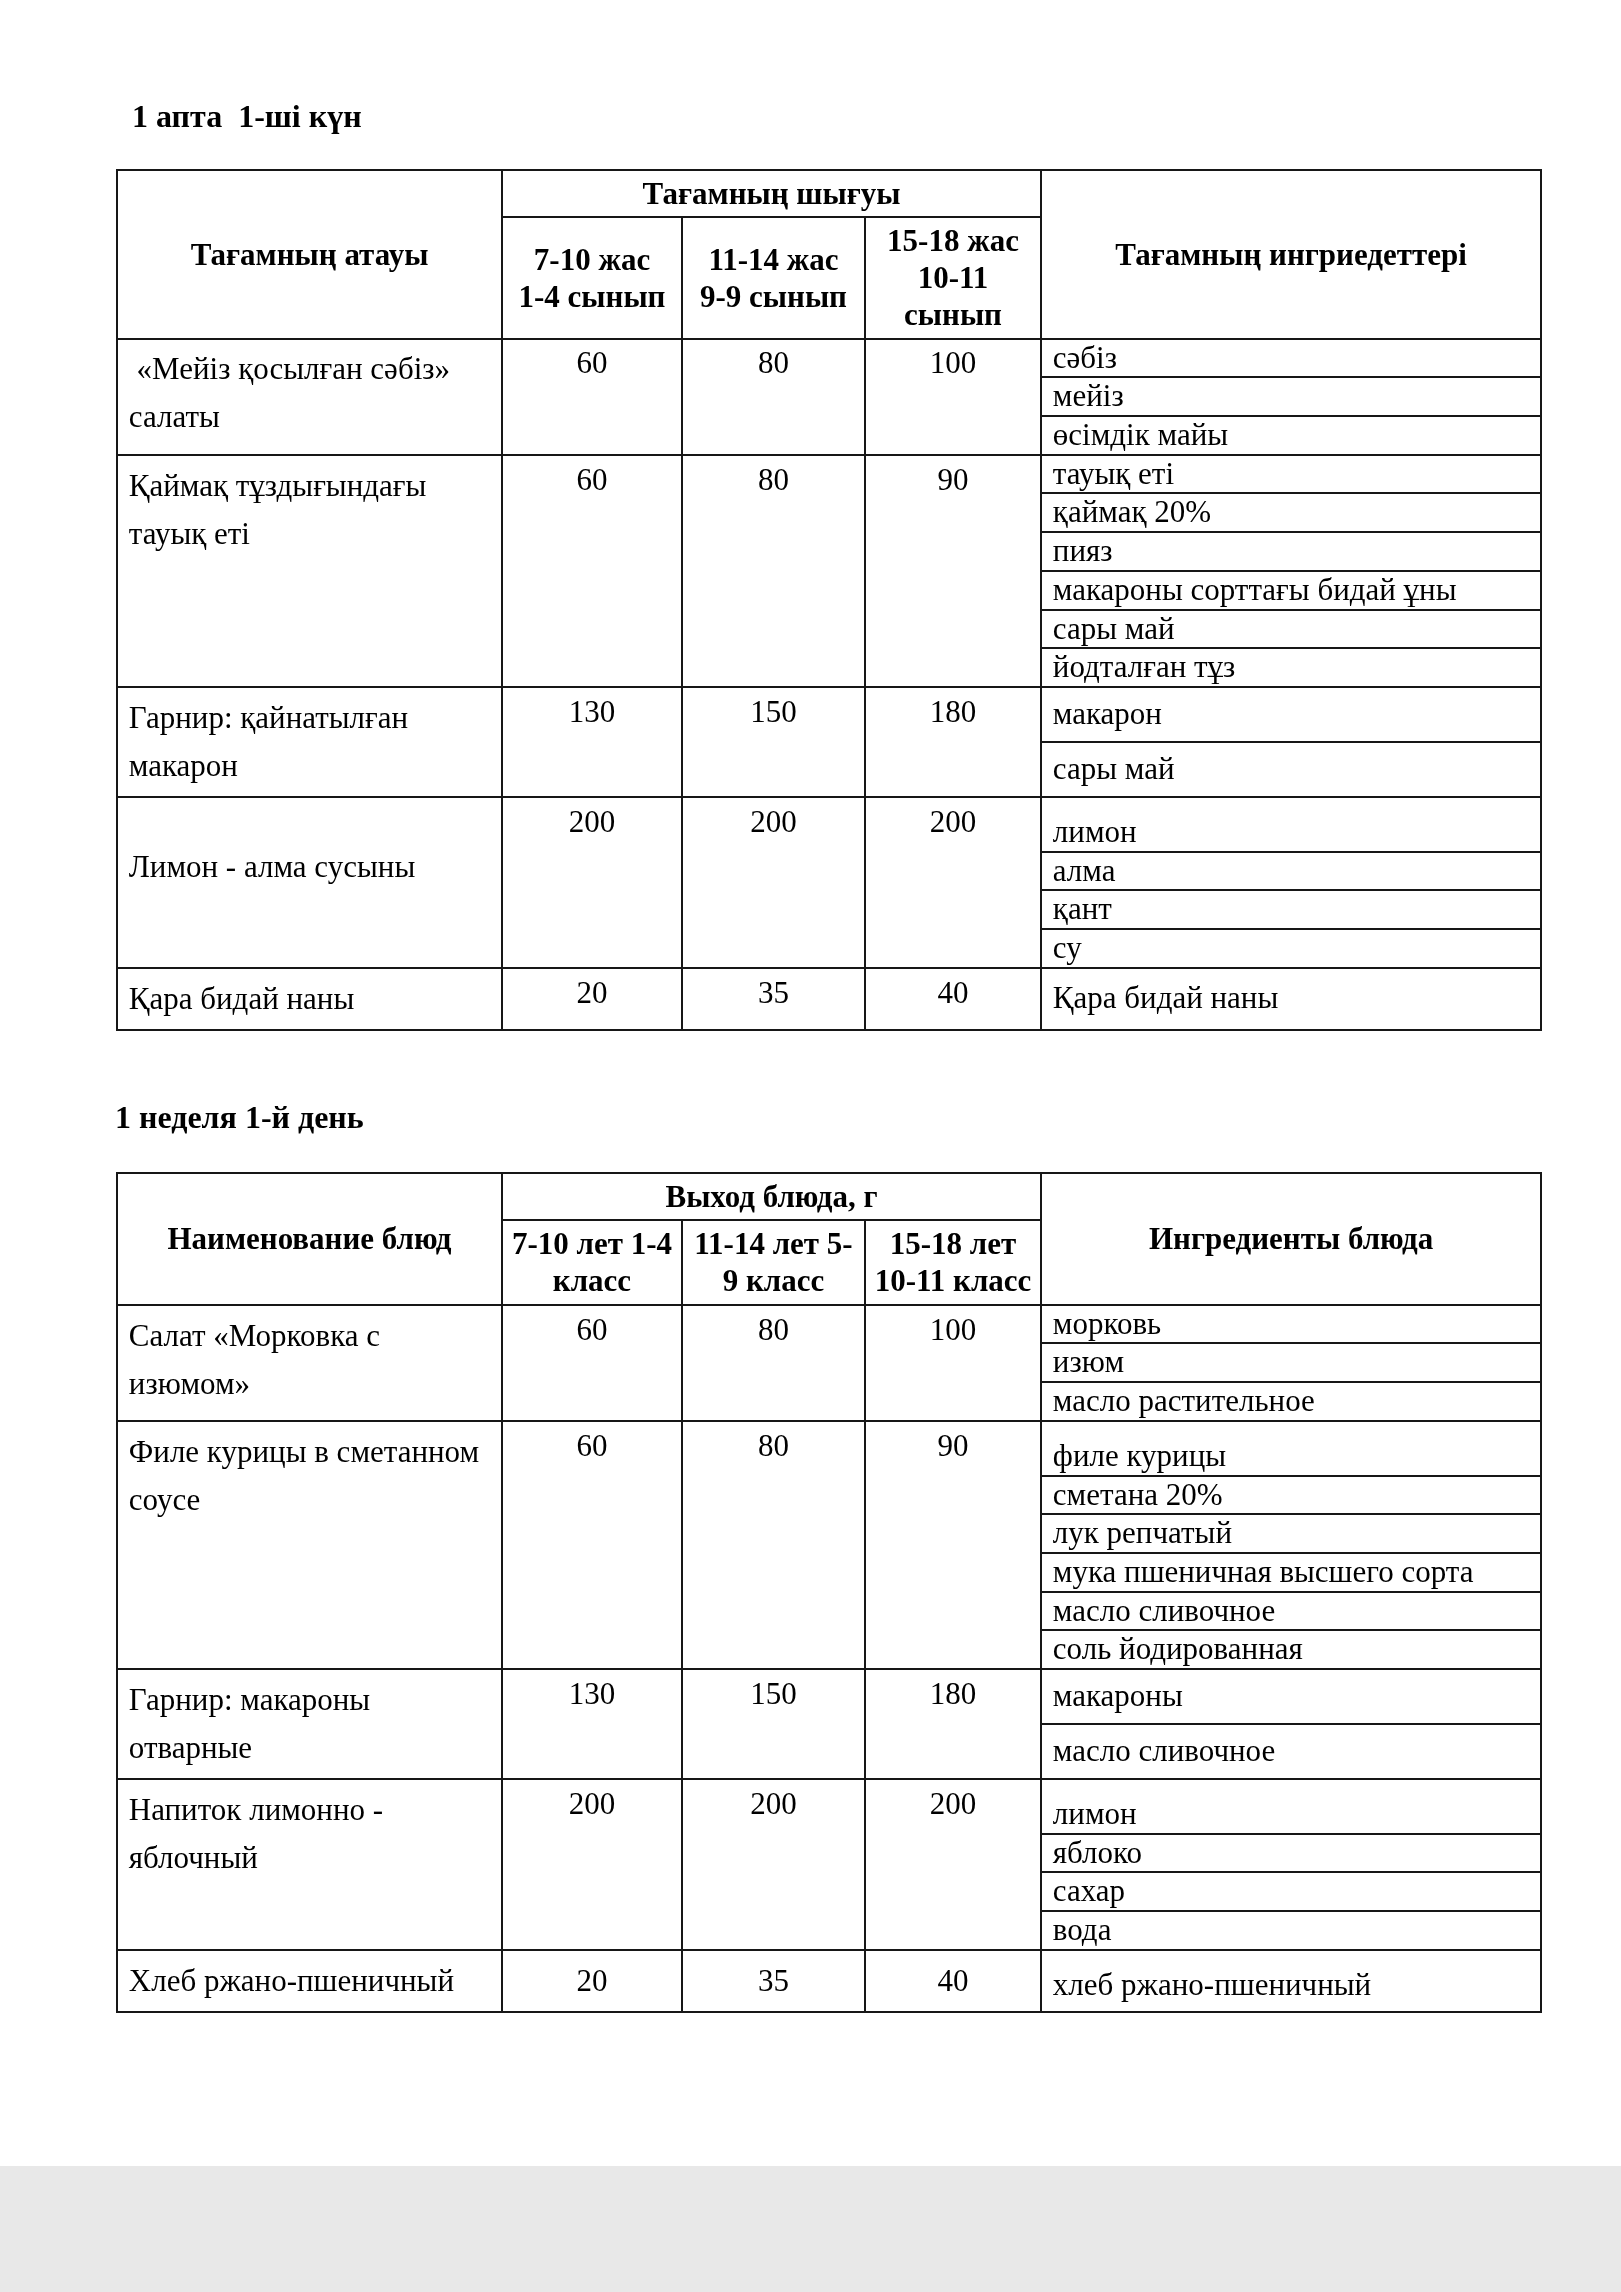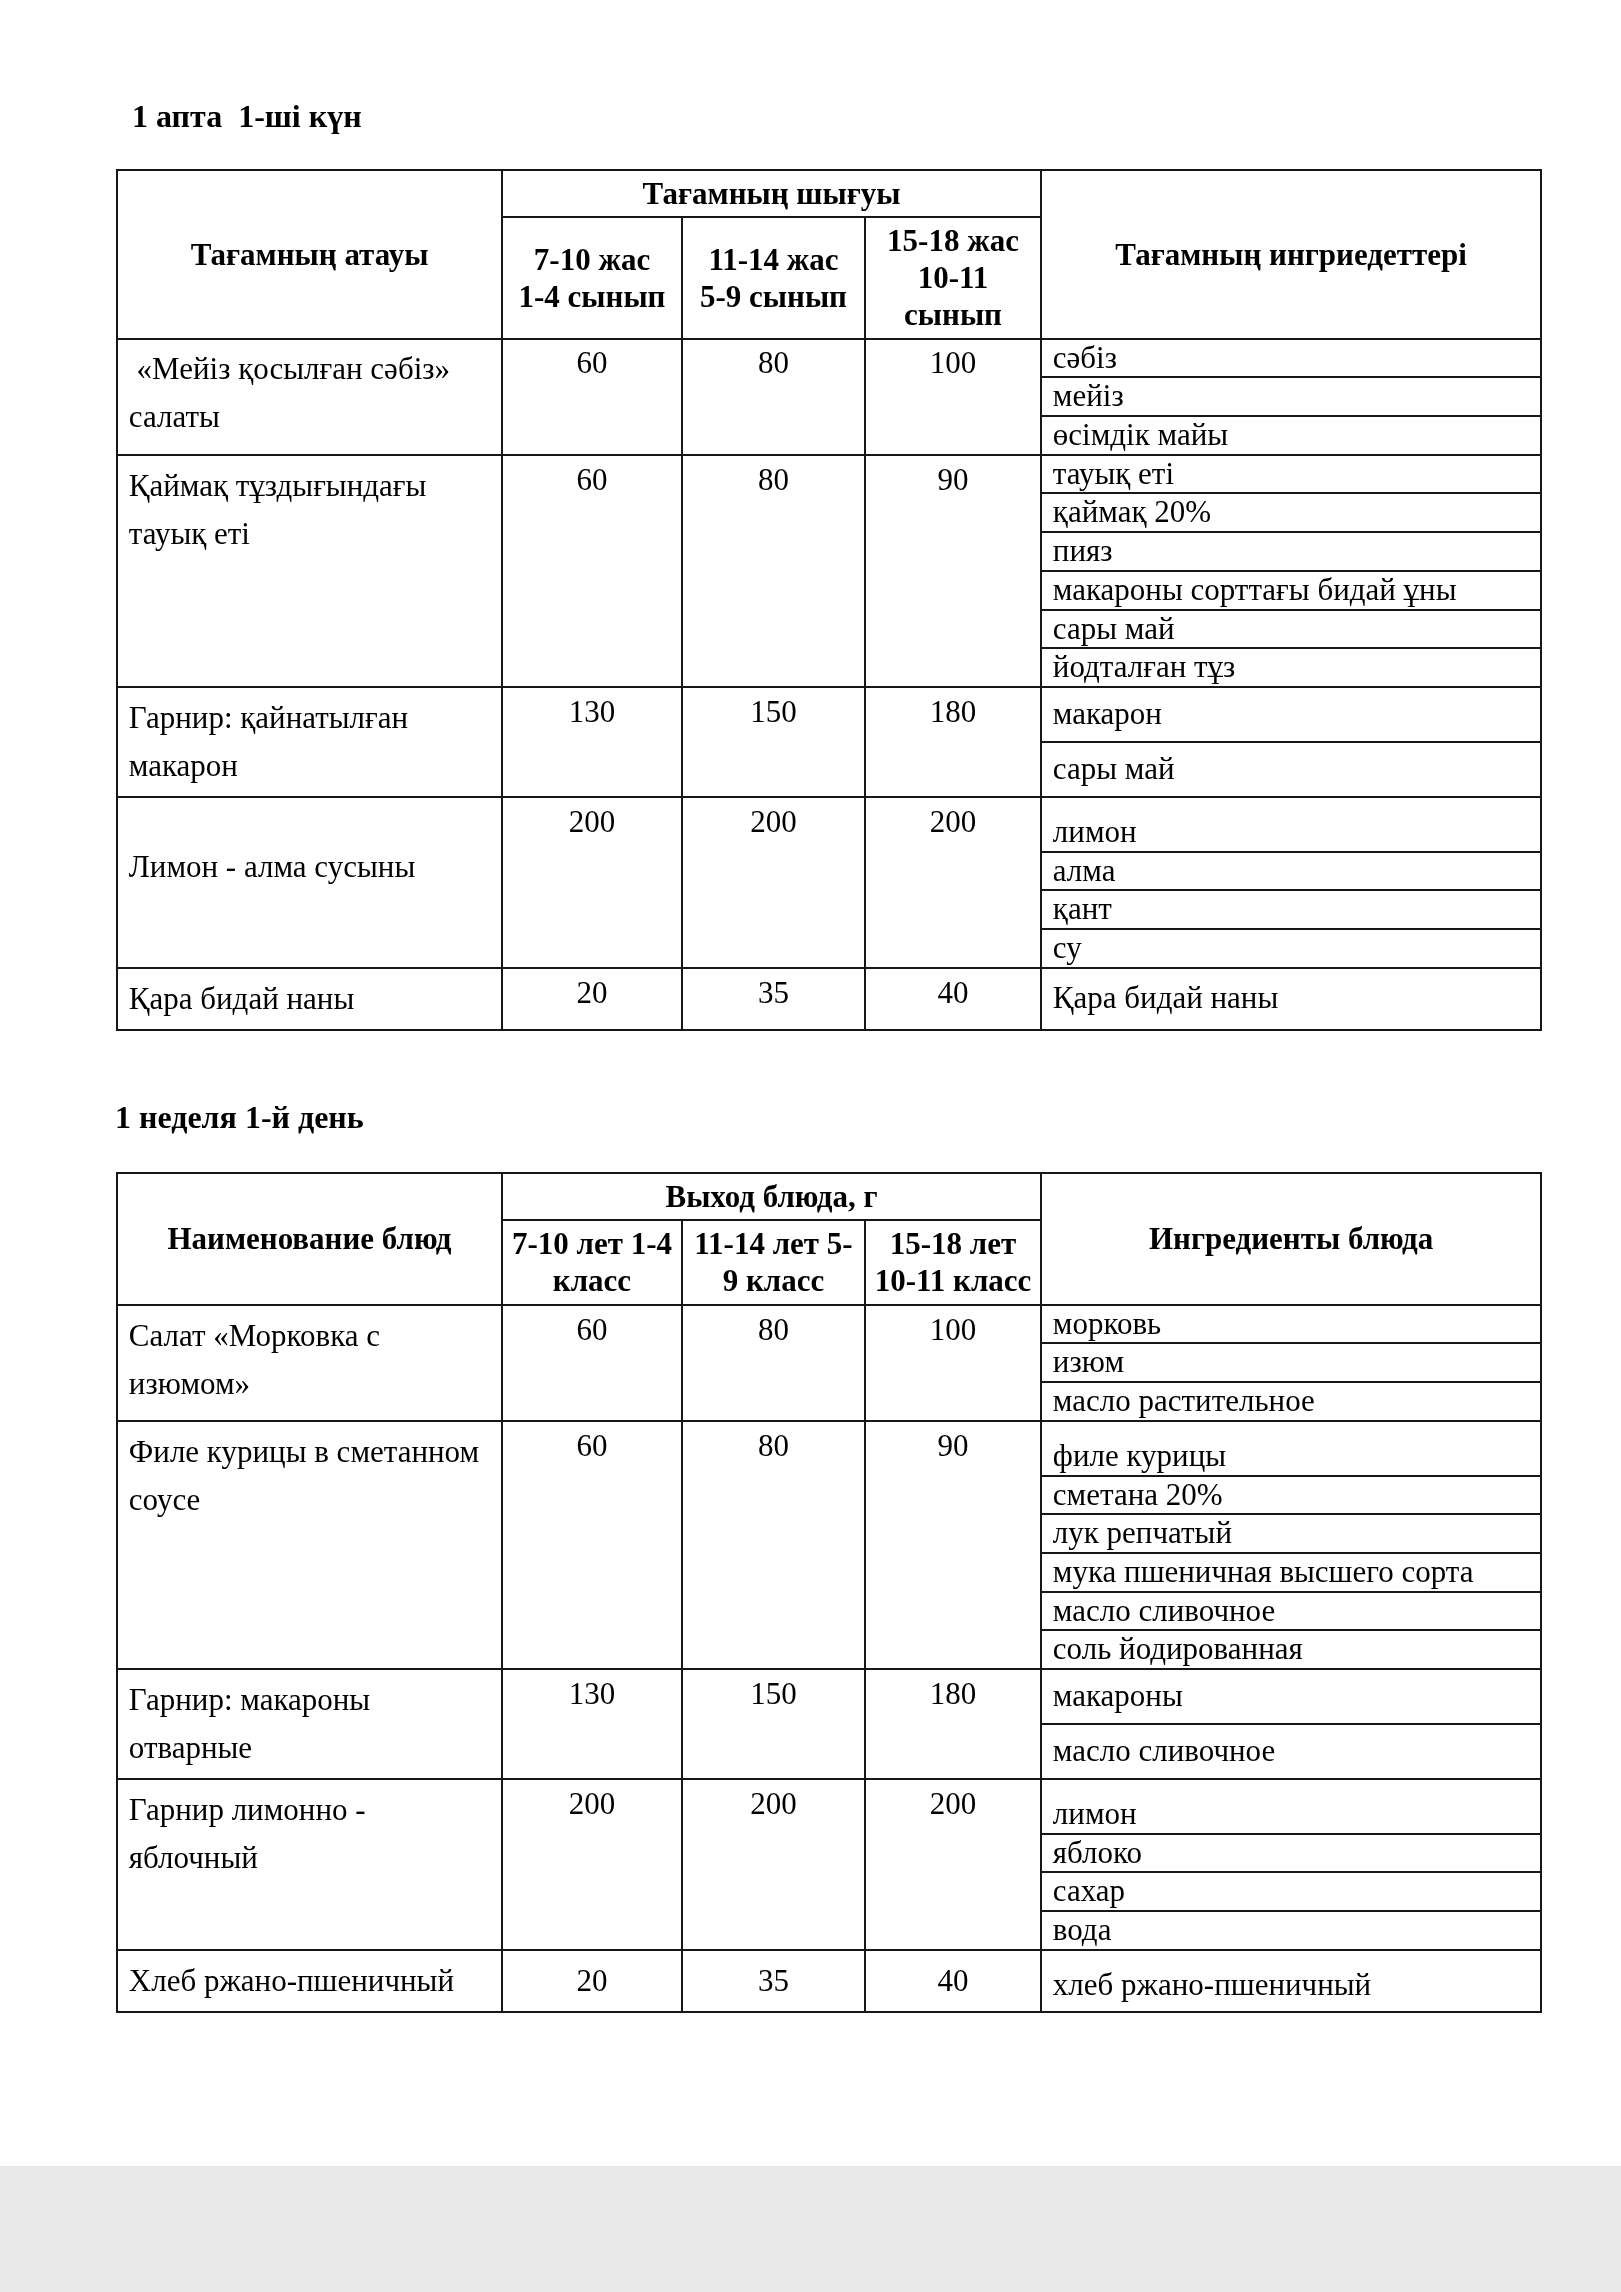--- a/index.html
+++ b/index.html
@@ -94,21 +94,21 @@
       <thead>
         <tr class="hr1">
           <th rowspan="2">Тағамның атауы</th>
           <th colspan="3">Тағамның шығуы</th>
           <th rowspan="2">Тағамның ингриедеттері</th>
         </tr>
         <tr class="hr2">
           <th>7-10 жас
 1-4 сынып</th>
           <th>11-14 жас
-5-9 сынып</th>
+9-9 сынып</th>
           <th>15-18 жас
 10-11
 сынып</th>
         </tr>
       </thead>
       <tbody>
 
         <tr>
           <td class="dish" rowspan="3"> «Мейіз қосылған сәбіз»
 салаты</td>
@@ -261,21 +261,21 @@
           <td class="num" rowspan="2">130</td>
           <td class="num" rowspan="2">150</td>
           <td class="num" rowspan="2">180</td>
           <td class="ing">макароны</td>
         </tr>
         <tr>
             <td class="ing">масло сливочное</td>
           </tr>
 
         <tr>
-          <td class="dish" rowspan="4">Гарнир лимонно -
+          <td class="dish" rowspan="4">Напиток лимонно -
 яблочный</td>
           <td class="num" rowspan="4">200</td>
           <td class="num" rowspan="4">200</td>
           <td class="num" rowspan="4">200</td>
           <td class="ing v-top">лимон</td>
         </tr>
         <tr>
             <td class="ing">яблоко</td>
           </tr>
         <tr>

